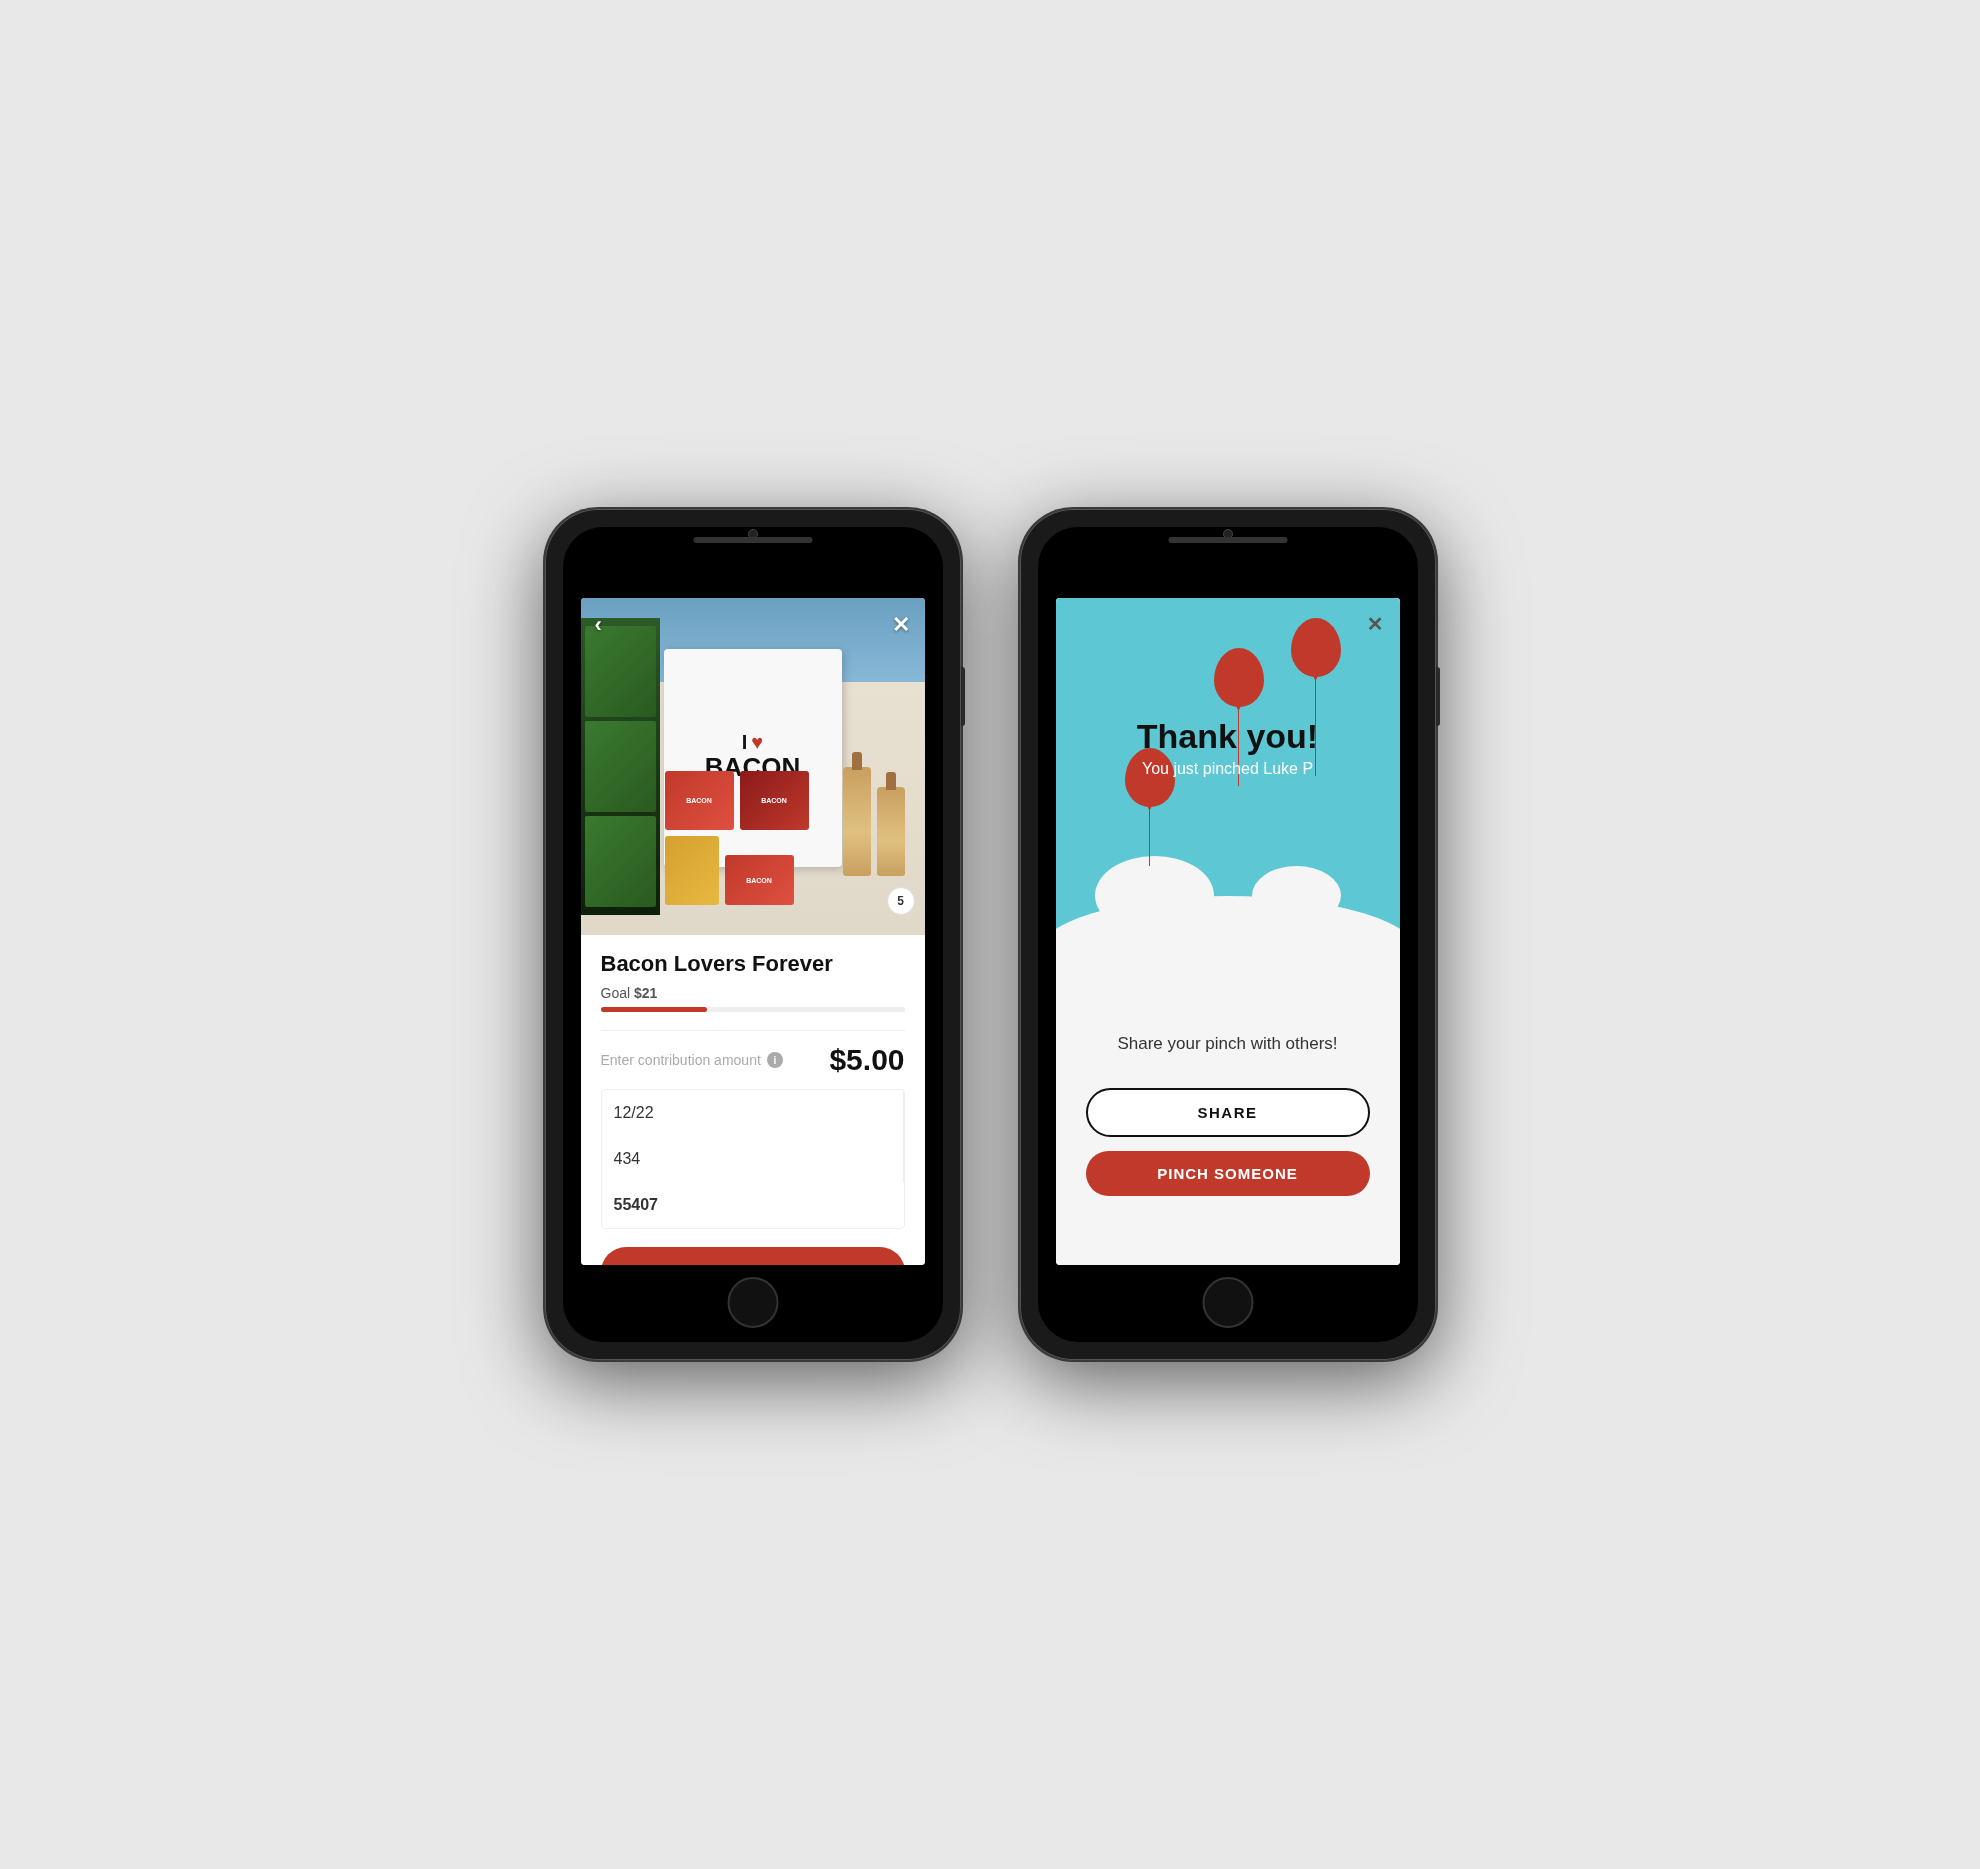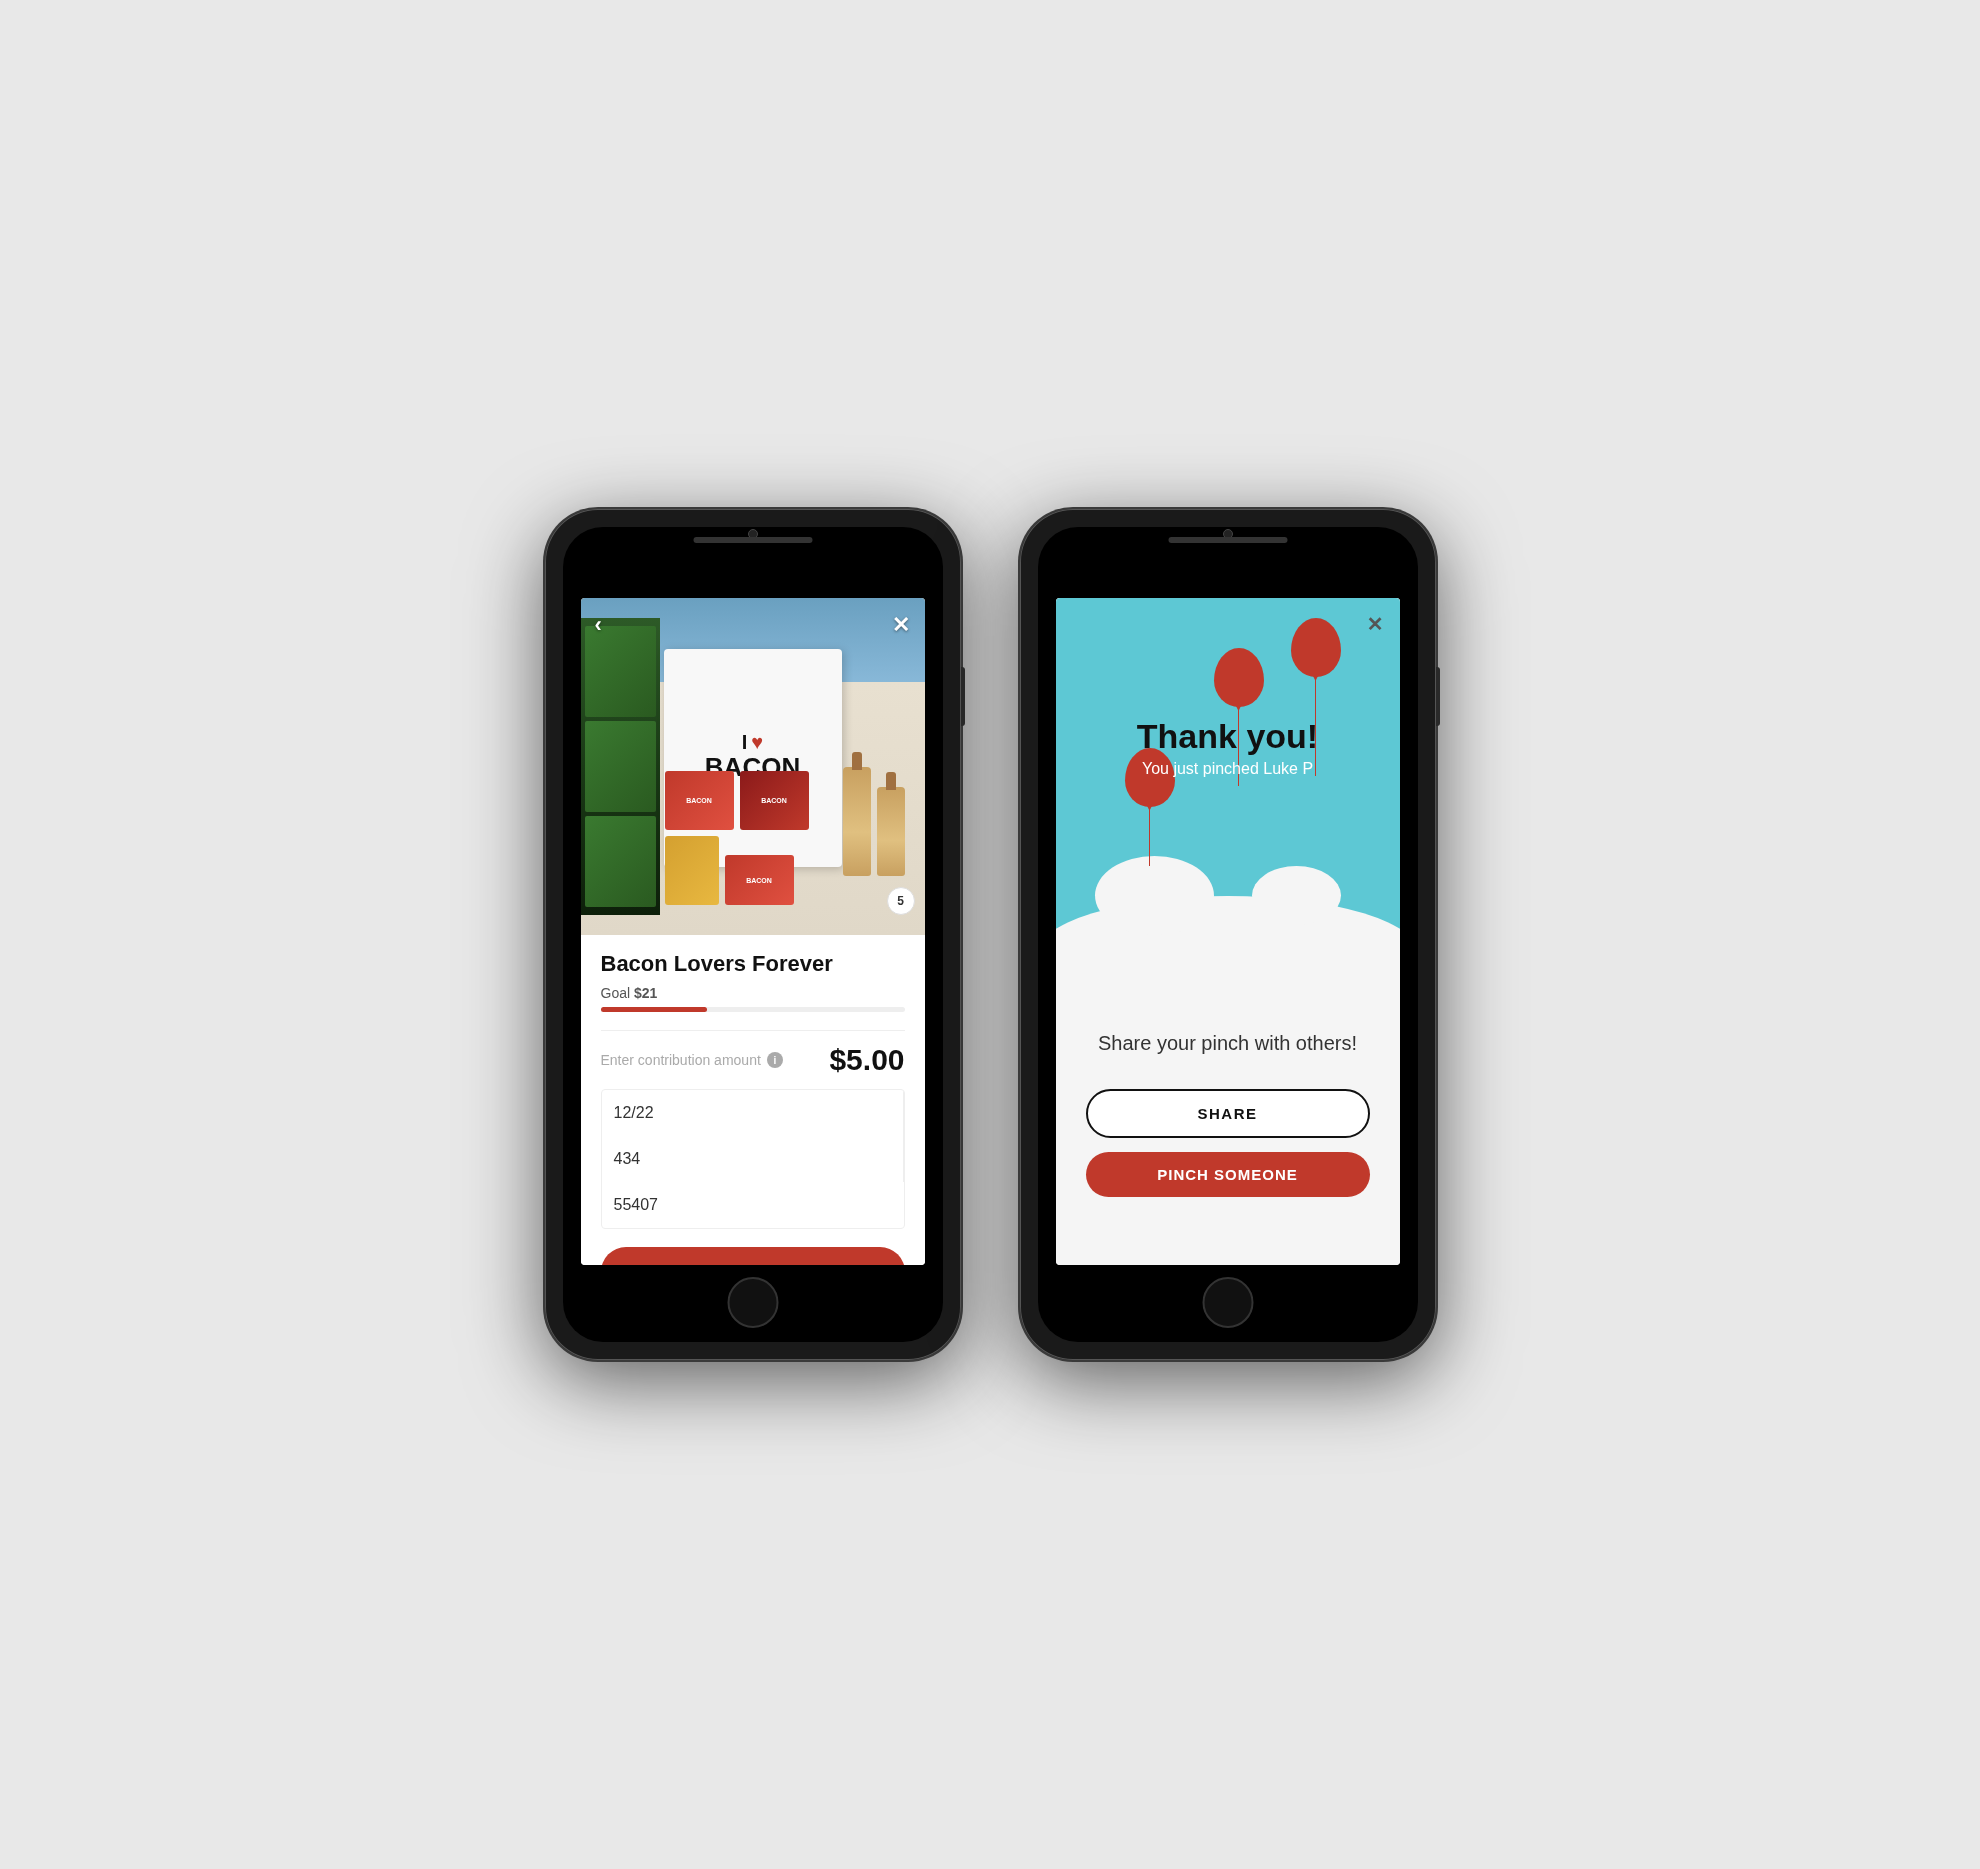--- a/index.html
+++ b/index.html
@@ -241,20 +241,21 @@
     }
     .field-cell {
       flex: 1;
       padding: 14px 12px;
       font-size: 16px;
       color: #333;
       border-right: 1px solid #eee;
     }
     .field-cell:last-child {
       border-right: none;
+      font-weight: bold;
     }
 
     .submit-btn {
       width: 100%;
       background: #c0392b;
       color: #ffffff;
       border: none;
       border-radius: 30px;
       padding: 16px;
       font-size: 16px;
@@ -399,21 +400,21 @@
       flex: 1;
       display: flex;
       flex-direction: column;
       align-items: center;
       justify-content: center;
       padding: 20px 30px;
       gap: 14px;
     }
 
     .share-text {
-      font-size: 20px;
+      font-size: 17px;
       color: #333;
       text-align: center;
       margin-bottom: 20px;
     }
 
     .share-btn {
       width: 100%;
       background: #fff;
       color: #111;
       border: 2px solid #111;

